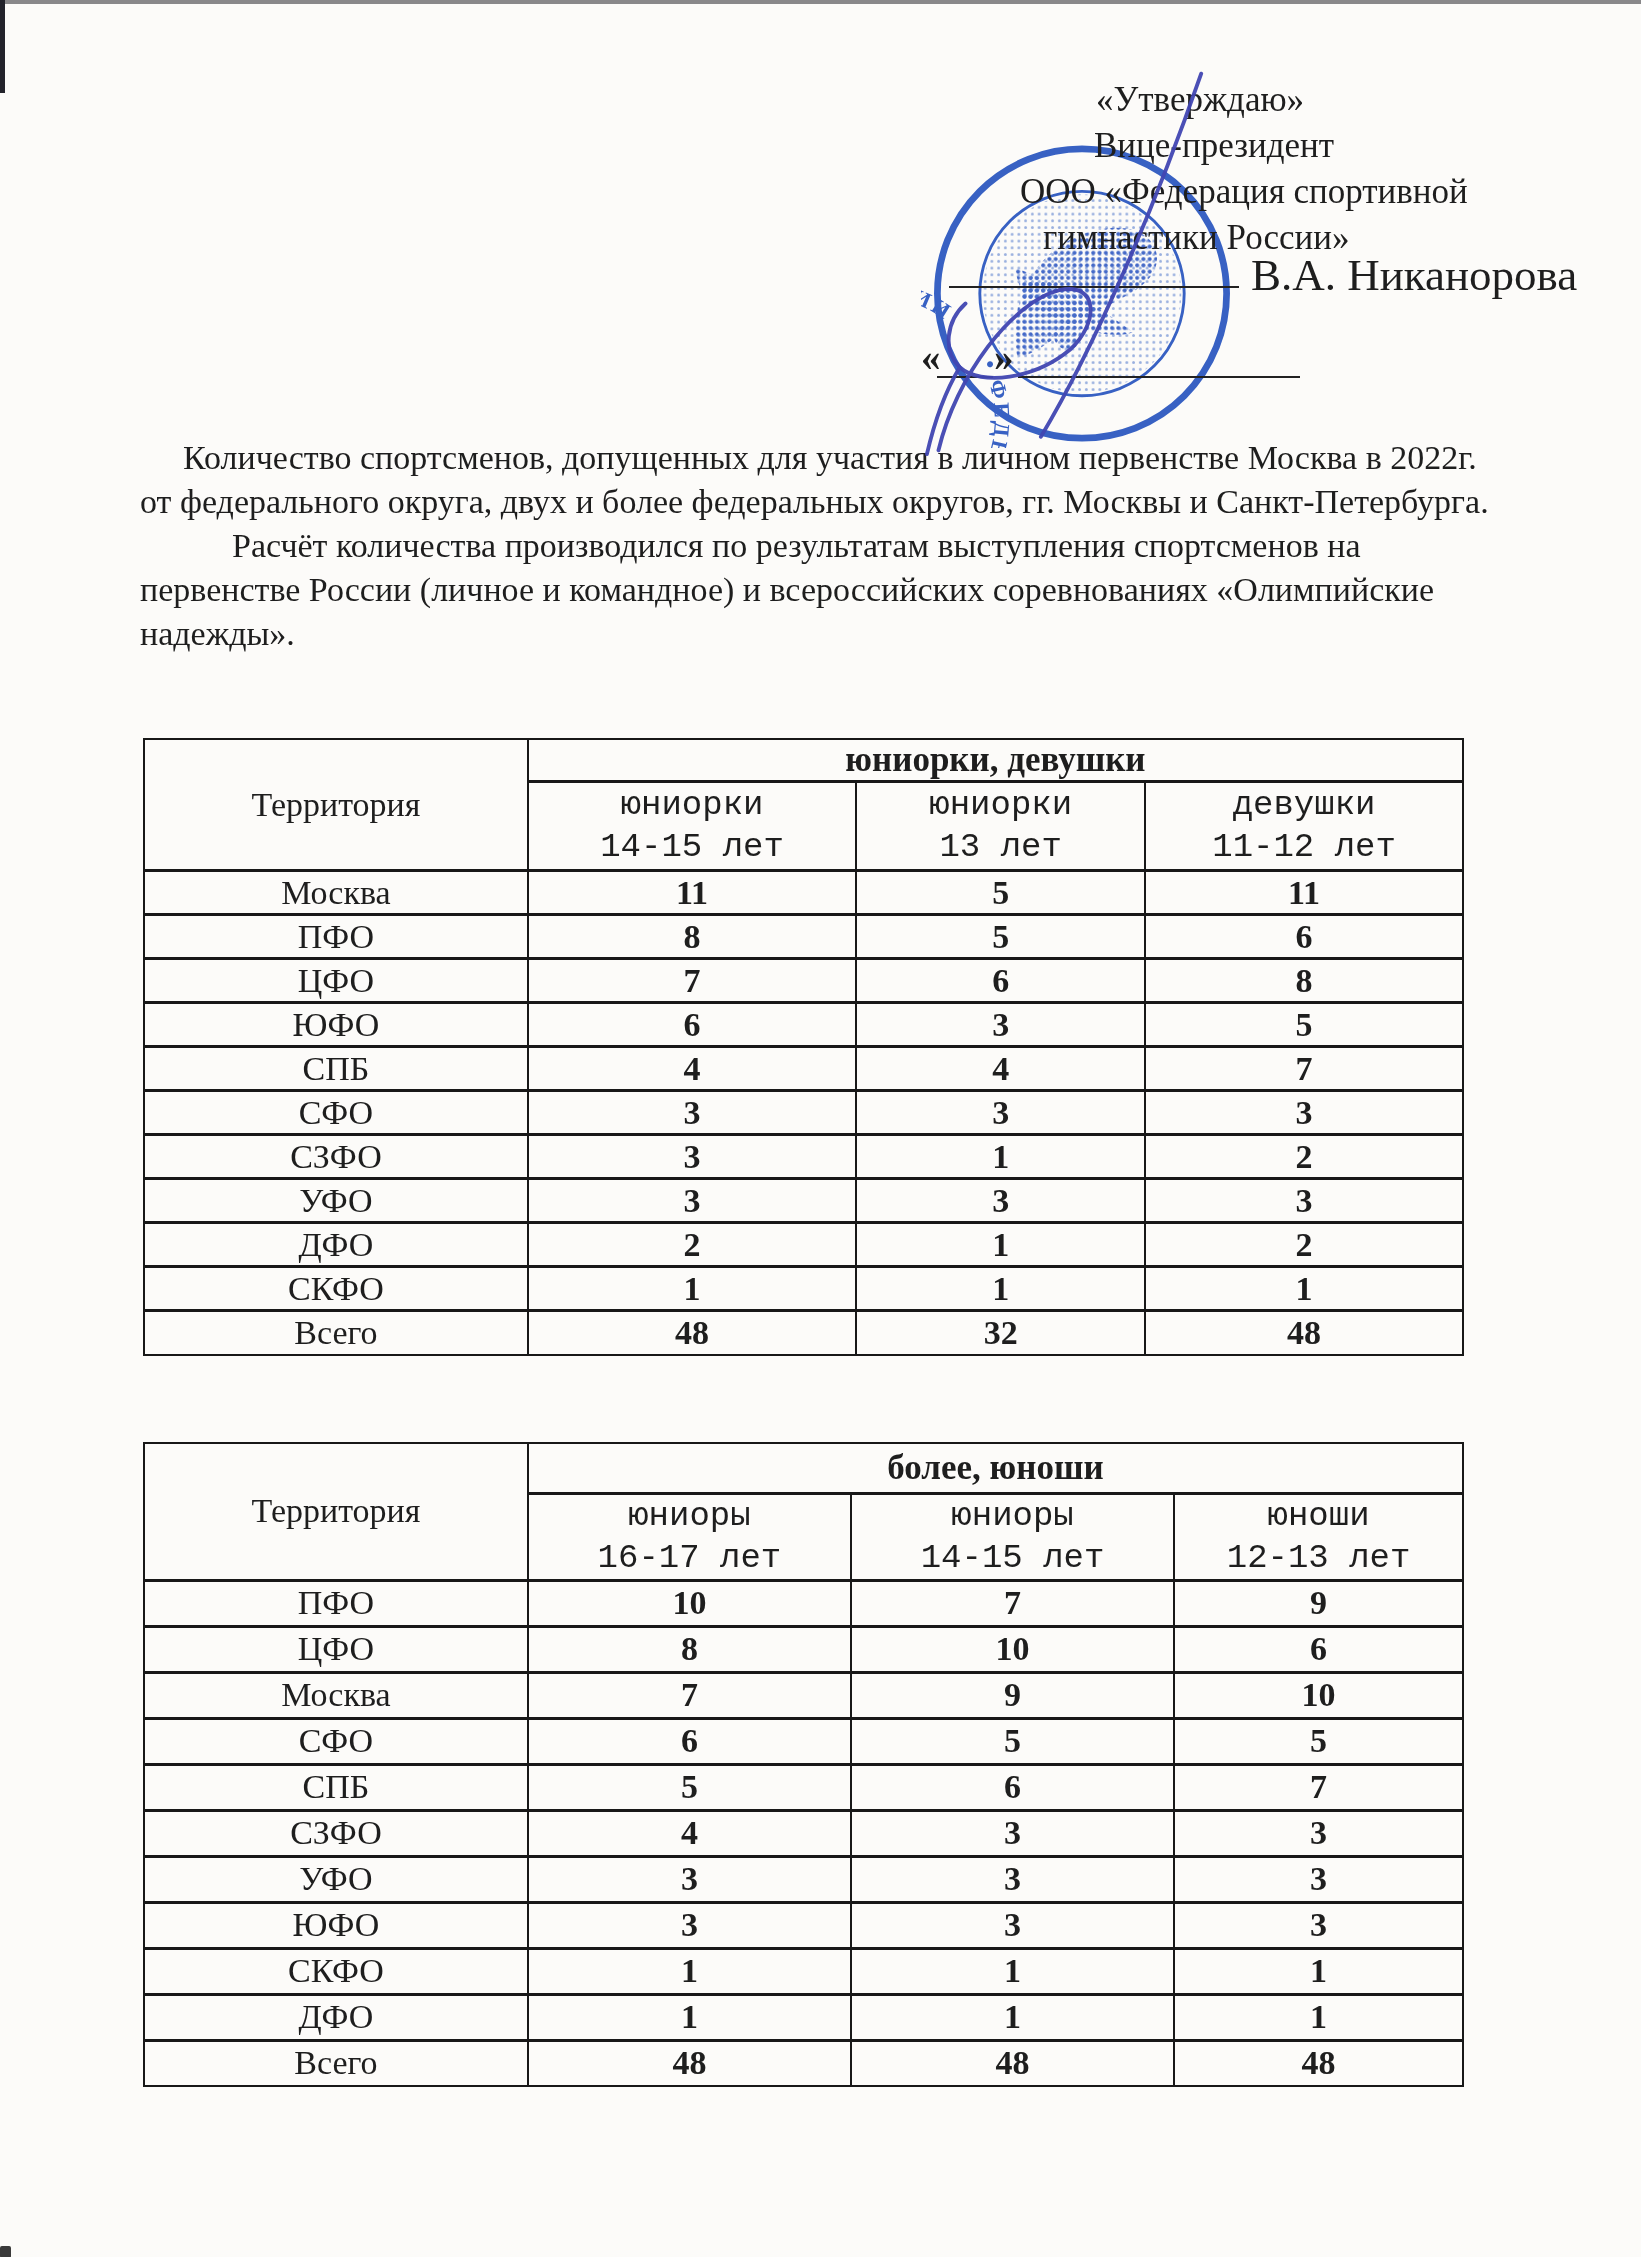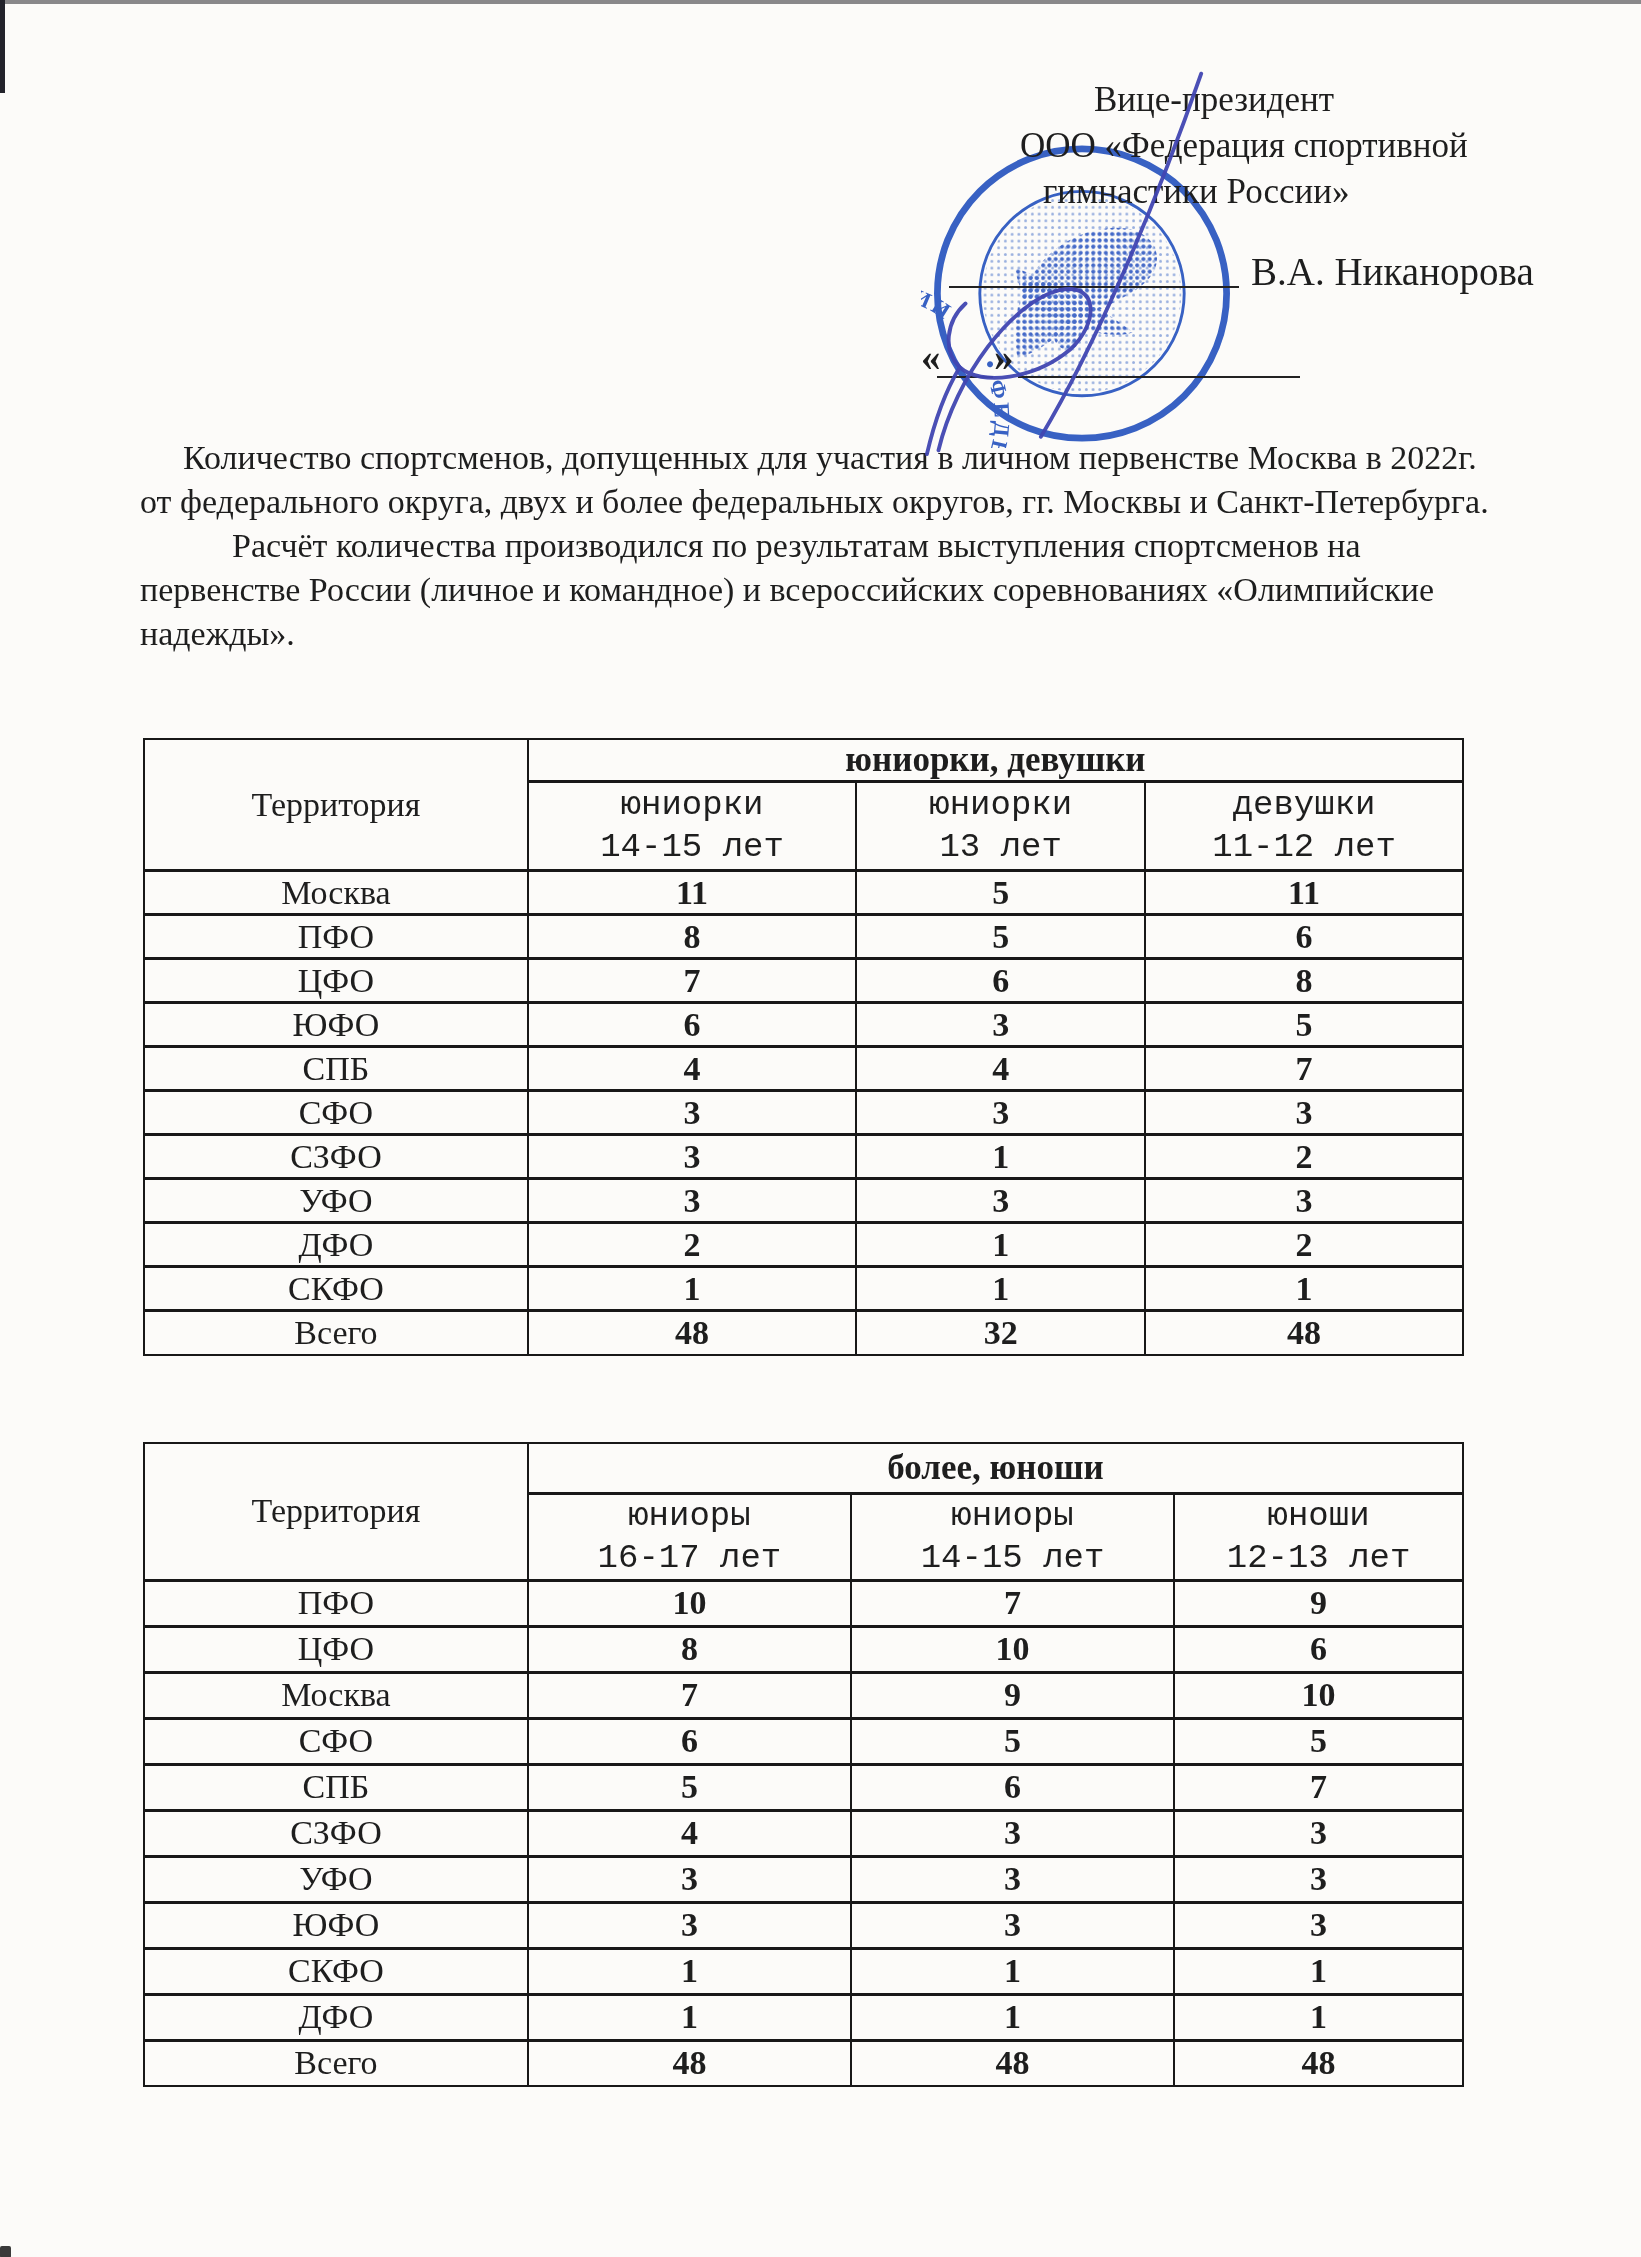--- a/index.html
+++ b/index.html
@@ -13,21 +13,21 @@
   .edge-left{position:absolute;left:0;top:0;width:4.8px;height:93px;background:#23232b;}
   .speck-bl{position:absolute;left:0;top:2246px;width:10.6px;height:11.6px;background:#3a3a3a;border-radius:1.9px;}
 
   
   .approval{position:absolute;left:1020px;top:77px;z-index:2;font-size:35px;line-height:46px;white-space:nowrap;}
   .approval .l1{margin-left:76px;}
   .approval .l2{margin-left:74px;}
   .approval .l3{margin-left:0px;}
   .approval .l4{margin-left:23px;}
   .sig-line{position:absolute;left:949px;top:286px;width:290px;border-top:2.9px solid #222;z-index:2;}
-  .signatory{position:absolute;left:1251px;top:249px;font-size:39px;z-index:2;white-space:nowrap;}
+  .signatory{position:absolute;left:1251px;top:249px;font-size:45px;z-index:2;white-space:nowrap;}
   .q-open{position:absolute;left:921px;top:334px;font-size:39px;font-weight:bold;z-index:2;}
   .q-close{position:absolute;left:994px;top:334px;font-size:39px;font-weight:bold;z-index:2;}
   .date-seg1{position:absolute;left:937px;top:376px;width:56px;border-top:2.9px solid #222;z-index:2;}
   .date-seg2{position:absolute;left:1018px;top:376px;width:282px;border-top:2.9px solid #222;z-index:2;}
 
   
   .stamp{position:absolute;left:921px;top:143px;z-index:1;opacity:.95;}
   .signature{position:absolute;left:896px;top:58px;z-index:3;}
 
   
@@ -83,20 +83,21 @@
 
 <svg class="signature" width="367" height="406" viewBox="0 0 380 420">
   <g fill="none" stroke="#4146b2" stroke-width="4" stroke-linecap="round" opacity="0.95">
     <path d="M 150 392 C 205 300 266 160 316 16"></path>
     <path d="M 44 406 C 62 330 120 252 170 240 C 208 232 212 272 180 302 C 144 332 88 340 66 320 C 48 303 52 272 72 254"></path>
     <path d="M 66 320 C 48 350 38 384 32 410"></path>
   </g>
 </svg>
 
 <div class="approval">
+  <div class="l1">«Утверждаю»</div>
   <div class="l2">Вице-президент</div>
   <div class="l3">ООО «Федерация спортивной</div>
   <div class="l4">гимнастики России»</div>
 </div>
 <div class="sig-line"></div>
 <div class="signatory">В.А. Никанорова</div>
 <div class="q-open">«</div>
 <div class="q-close">»</div>
 <div class="date-seg1"></div>
 <div class="date-seg2"></div>

